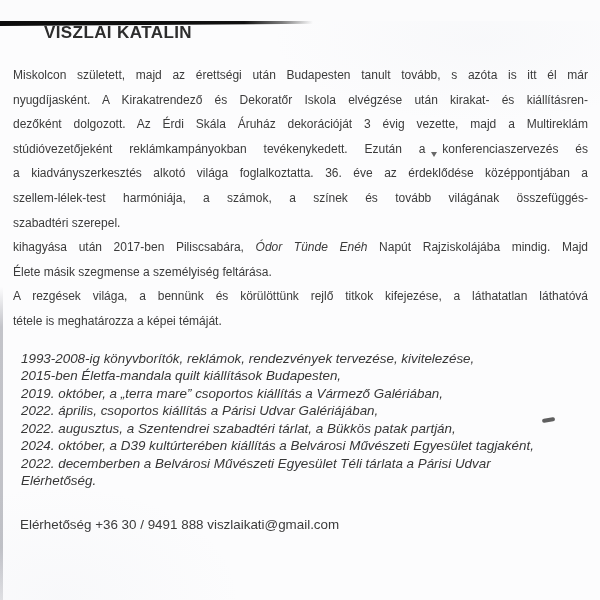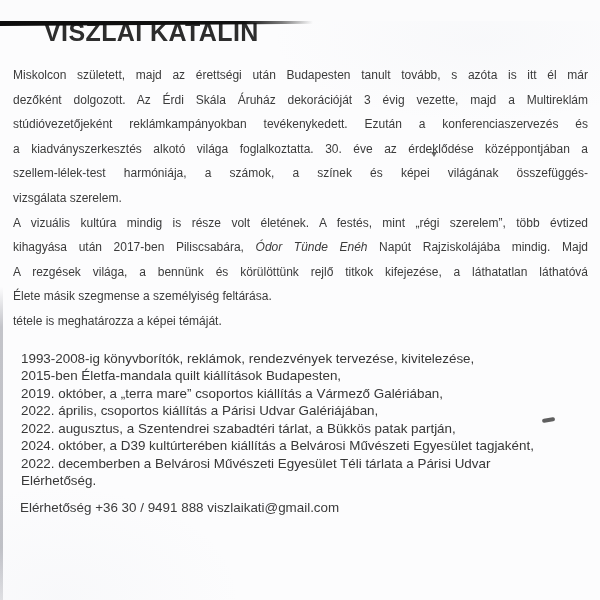--- a/index.html
+++ b/index.html
@@ -56,21 +56,21 @@
     left: 542px; top: 397px;
     width: 13px; height: 3.5px;
     background: #4e4e4e;
     border-radius: 2px;
     transform: rotate(-9deg);
     opacity: 0.9;
   }
   
   .title {
     margin: 21px 0 0 44px;
-    font-size: 25px;
+    font-size: 17px;
     line-height: 23px;
     font-weight: bold;
     letter-spacing: 0.4px;
     color: #2d2d2d;
   }
   .bio {
     margin: 19px 12px 16px 13px;
     font-size: 12px;
     line-height: 24.6px;
     color: #3b3b3b;
@@ -80,51 +80,52 @@
     text-align: justify;
     text-align-last: justify;
   }
   .bio i { font-style: italic; }
   .list {
     margin: 12px 8px 0 21px;
     font-size: 13.4px;
     line-height: 17.5px;
     color: #373737;
     white-space: nowrap;
+    font-style: italic;
   }
   .contact {
-    margin: 9px 0 0 20px;
+    margin: 26px 0 0 20px;
     font-size: 13.4px;
     line-height: 17px;
     color: #3b3b3b;
   }
 </style>
 </head>
 <body>
 
 <div class="page">
 
   <div class="art-topbar"></div>
   <div class="art-left-edge"></div>
   <div class="art-caret"></div>
   <div class="art-dash"></div>
 
   <h1 class="title">VISZLAI KATALIN</h1>
 
   <div class="bio">
     <div class="ln just">Miskolcon született, majd az érettségi után Budapesten tanult tovább, s azóta is itt él már</div>
+    <div class="ln just">nyugdíjasként. A Kirakatrendező és Dekoratőr Iskola elvégzése után kirakat- és kiállításren-</div>
     <div class="ln just">dezőként dolgozott. Az Érdi Skála Áruház dekorációját 3 évig vezette, majd a Multireklám</div>
     <div class="ln just">stúdióvezetőjeként reklámkampányokban tevékenykedett. Ezután a konferenciaszervezés és</div>
-    <div class="ln just">a kiadványszerkesztés alkotó világa foglalkoztatta. 30. éve az érdeklődése középpontjában a</div>
-    <div class="ln just">szellem-lélek-test harmóniája, a számok, a színek és képei világának összefüggés-</div>
-    <div class="ln">vizsgálata szerelem.</div>
-    <div class="ln just">A vizuális kultúra mindig is része volt életének. A festés, mint „régi szerelem”, több évtized</div>
+    <div class="ln just">a kiadványszerkesztés alkotó világa foglalkoztatta. 36. éve az érdeklődése középpontjában a</div>
+    <div class="ln just">szellem-lélek-test harmóniája, a számok, a színek és tovább világának összefüggés-</div>
+    <div class="ln">szabadtéri szerepel.</div>
     <div class="ln just"><span>kihagyása után 2017-ben Piliscsabára, </span><i>Ódor Tünde Enéh</i><span> Napút Rajziskolájába mindig. Majd</span></div>
+    <div class="ln">Élete másik szegmense a személyiség feltárása.</div>
     <div class="ln just">A rezgések világa, a bennünk és körülöttünk rejlő titkok kifejezése, a láthatatlan láthatóvá</div>
-    <div class="ln">Élete másik szegmense a személyiség feltárása.</div>
     <div class="ln">tétele is meghatározza a képei témáját.</div>
   </div>
 
   <div class="list">
     <div class="ln">1993-2008-ig könyvborítók, reklámok, rendezvények tervezése, kivitelezése,</div>
     <div class="ln">2015-ben Életfa-mandala quilt kiállítások Budapesten,</div>
     <div class="ln">2019. október, a „terra mare” csoportos kiállítás a Vármező Galériában,</div>
     <div class="ln">2022. április, csoportos kiállítás a Párisi Udvar Galériájában,</div>
     <div class="ln">2022. augusztus, a Szentendrei szabadtéri tárlat, a Bükkös patak partján,</div>
     <div class="ln">2024. október, a D39 kultúrterében kiállítás a Belvárosi Művészeti Egyesület tagjaként,</div>

